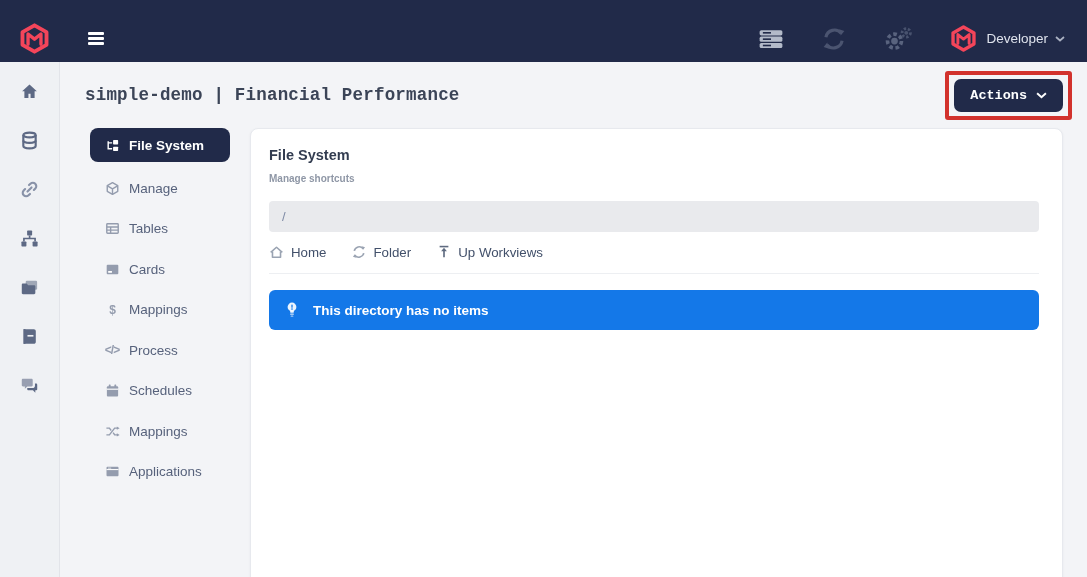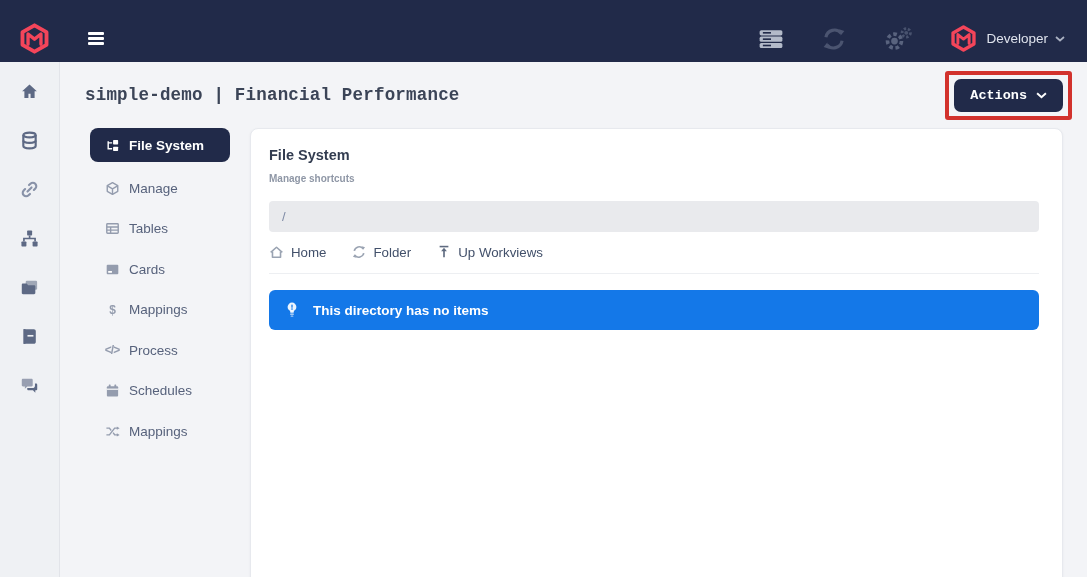--- a/index.html
+++ b/index.html
@@ -250,20 +250,30 @@
         <span>Schedules</span>
       </div>
       <div class="menu-item">
         <span class="mi">
           <svg viewBox="0 0 16 16" width="15" height="15">
             <path d="M1.5 11.6h3.2L10.3 4.4h2.5M1.5 4.4h3.2l1.9 2.5M8.7 9.1l1.6 2.5h2.5" fill="none" stroke="currentColor" stroke-width="1.5"></path>
             <path d="M12.6 2.6l3 1.8-3 1.8zM12.6 9.8l3 1.8-3 1.8z" fill="currentColor"></path>
           </svg>
         </span>
         <span>Mappings</span>
+      </div>
+      <div class="menu-item">
+        <span class="mi">
+          <svg viewBox="0 0 16 16" width="15" height="15">
+            <rect x="1.6" y="3" width="12.8" height="10" rx="1" fill="currentColor"></rect>
+            <rect x="1.6" y="5.4" width="12.8" height="1.1" fill="#fff"></rect>
+            <rect x="3.2" y="3.9" width="3.4" height="1" fill="#fff" opacity=".7"></rect>
+          </svg>
+        </span>
+        <span>Applications</span>
       </div>
     </nav>
 
     <section class="card">
       <h2 class="panel-title">File System</h2>
       <div class="panel-subtitle">Manage shortcuts</div>
 
       <div class="path-field">/</div>
 
       <div class="toolbar">

